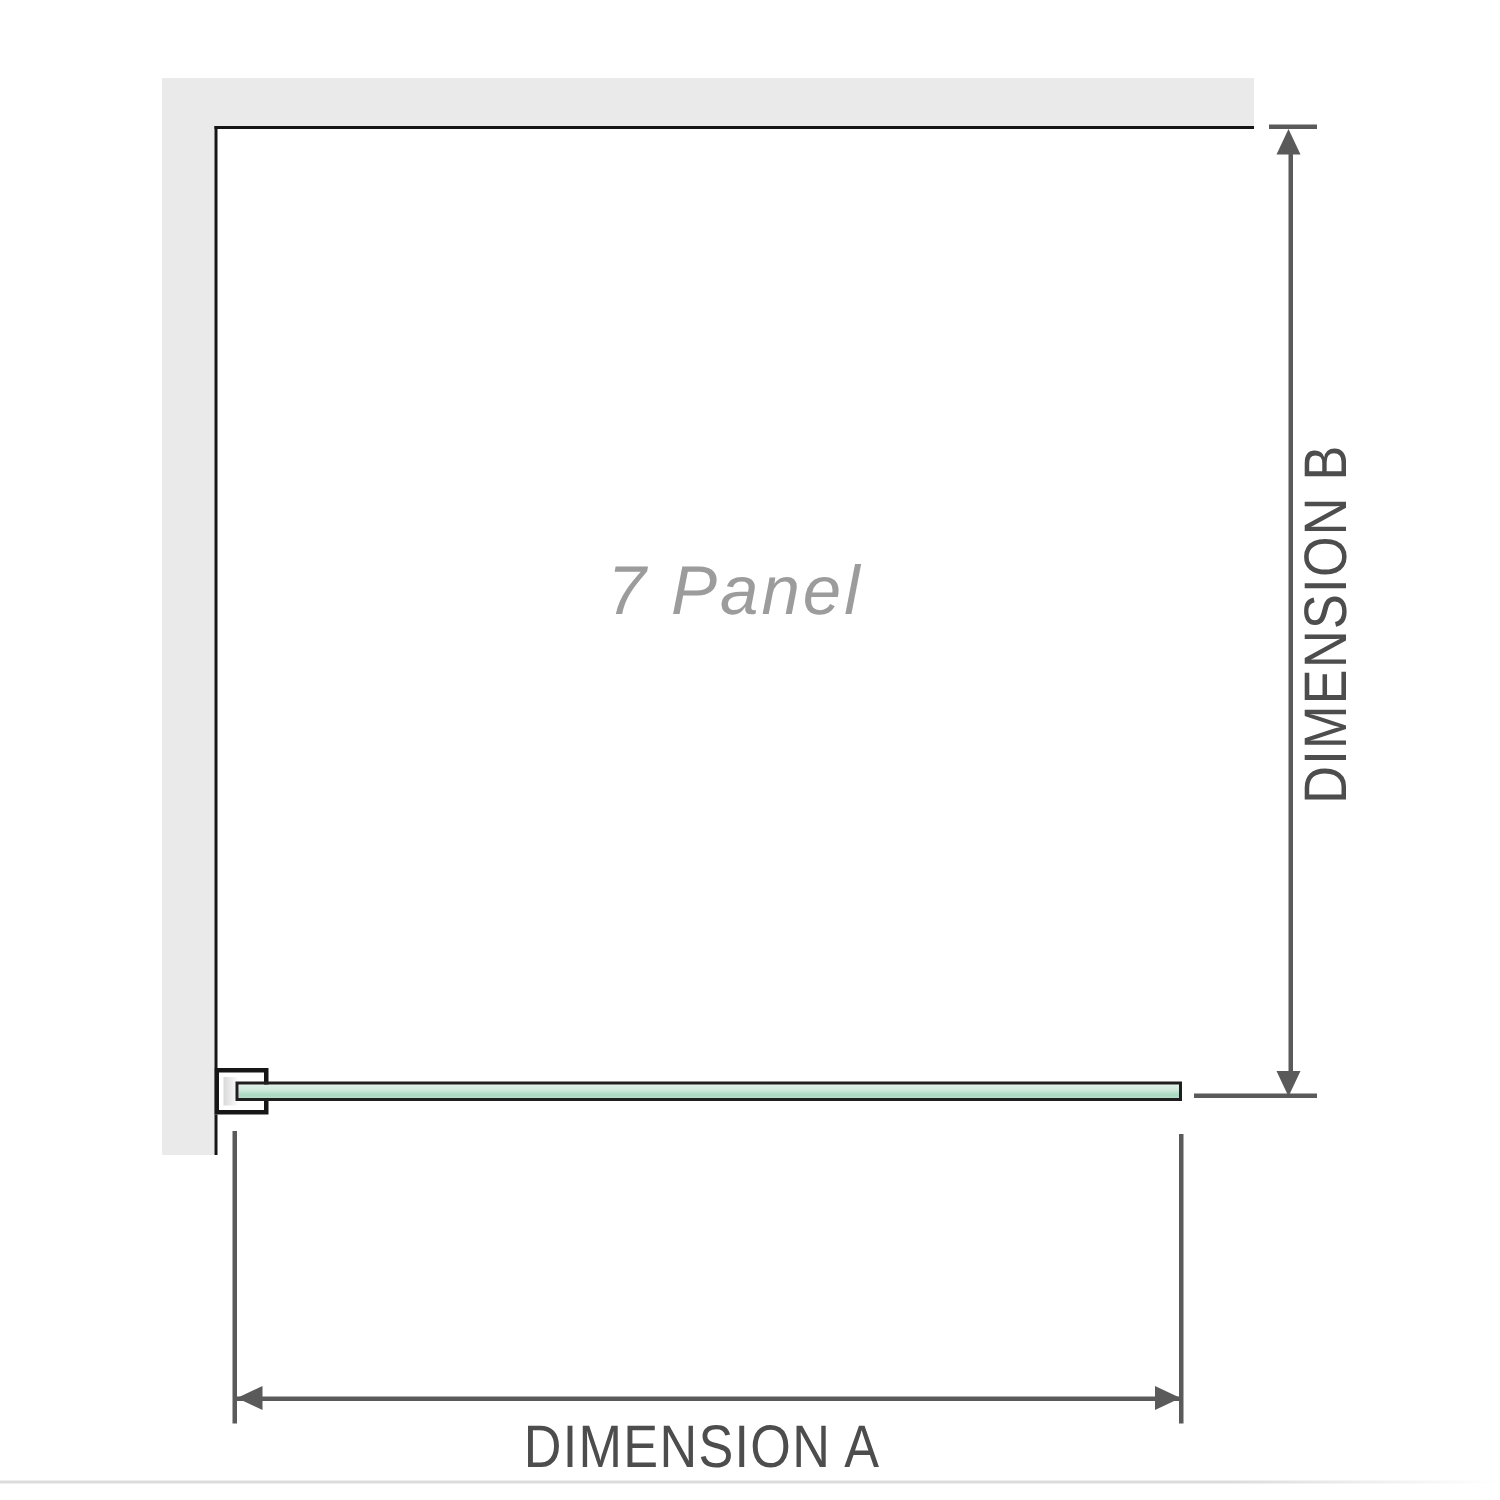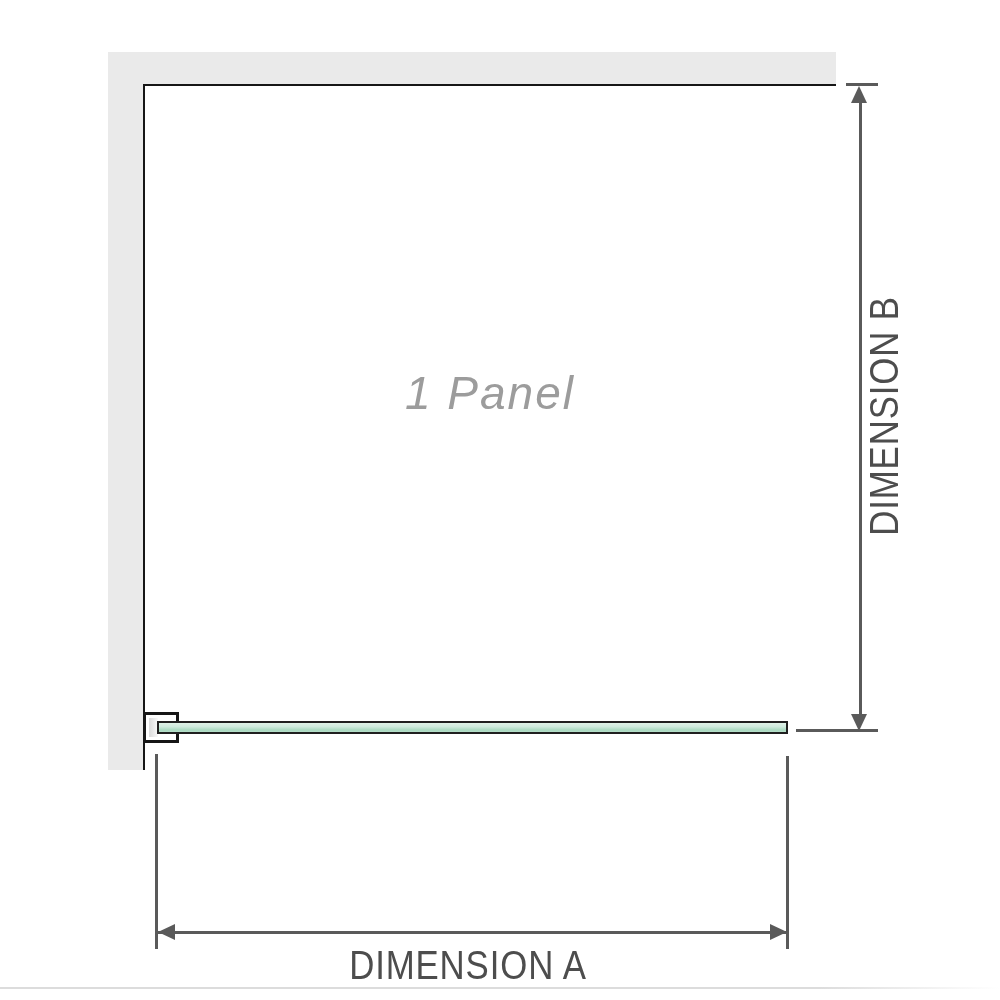--- a/index.html
+++ b/index.html
@@ -73,21 +73,21 @@
 </head>
 <body>
 
 <div class="stage">
 
   <div class="abs wall-top"></div>
   <div class="abs wall-left"></div>
   <div class="abs edge-top"></div>
   <div class="abs edge-left"></div>
 
-  <div class="abs panel-label">1 Panel</div>
+  <div class="abs panel-label">7 Panel</div>
 
   <div class="abs bracket"></div>
   <div class="abs bracket-shade"></div>
   <div class="abs glass-bar"></div>
 
   <div class="abs dim dimB-tick-top"></div>
   <div class="abs dim dimB-tick-bottom"></div>
   <div class="abs dim dimB-line"></div>
   <div class="abs arrow dimB-arrow-up"></div>
   <div class="abs arrow dimB-arrow-down"></div>

